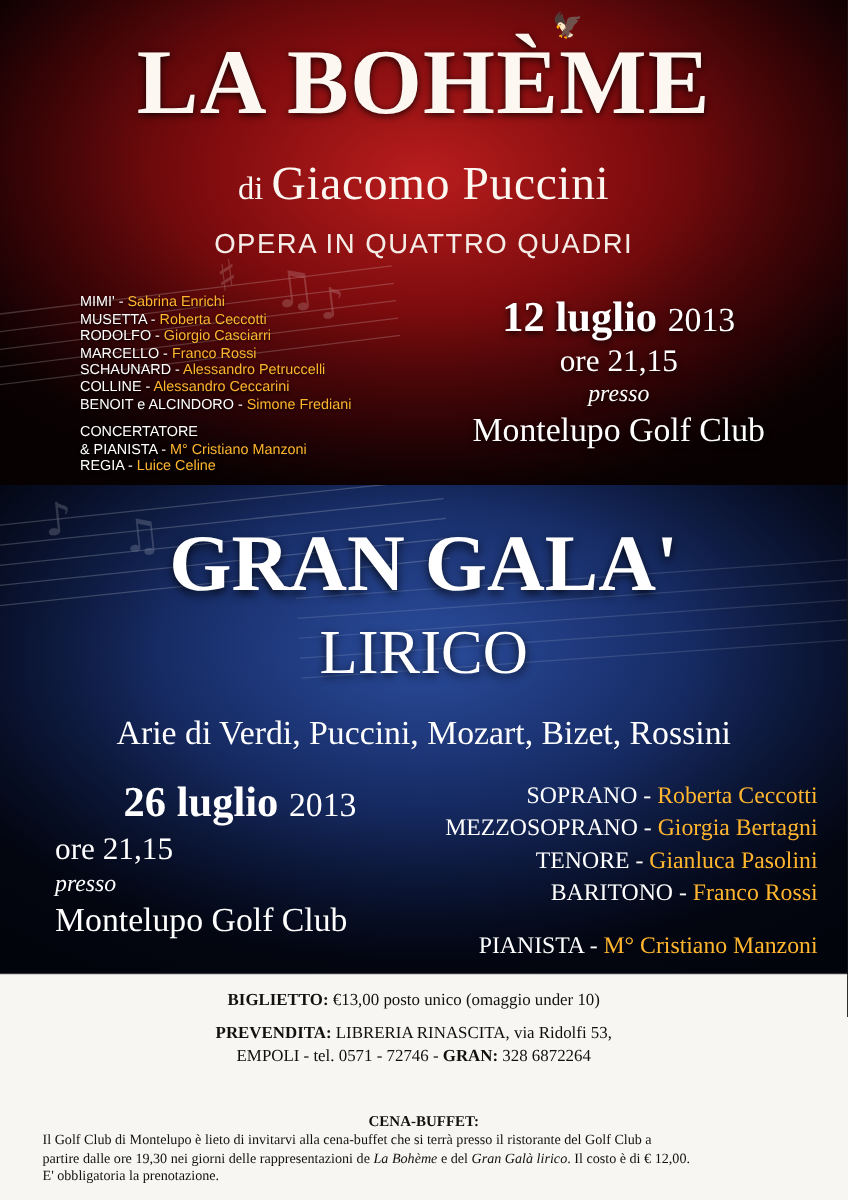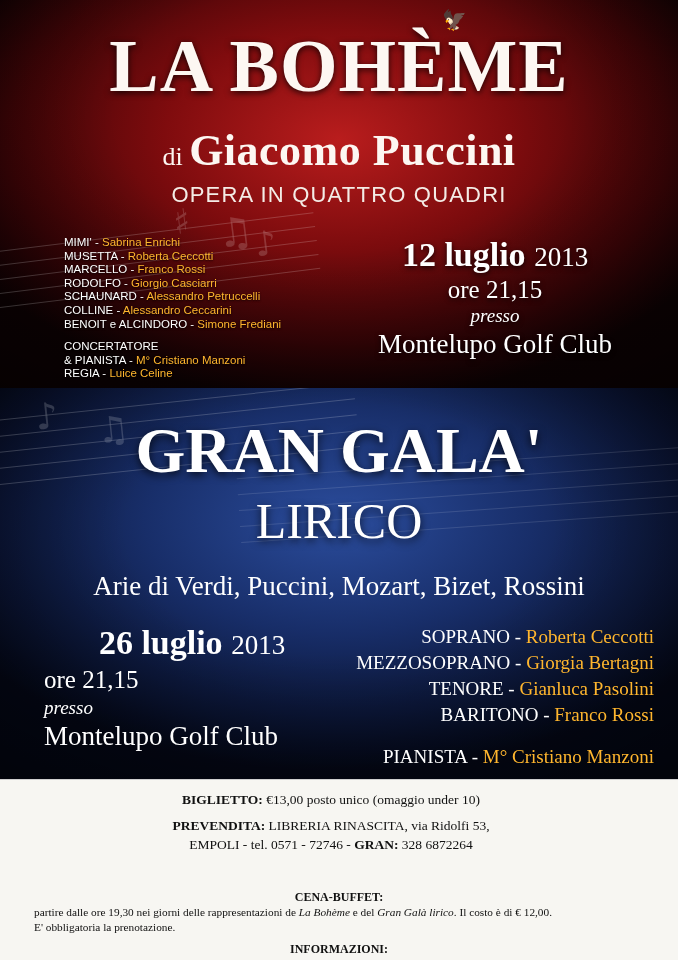--- a/index.html
+++ b/index.html
@@ -76,22 +76,22 @@
     text-align: center;
     color: #fdf7f2;
     font-family: "Liberation Serif", serif;
     white-space: nowrap;
   }
   .title-sub-row .di {
     font-size: 26px;
     font-weight: normal;
   }
   .title-sub-row .composer {
-    font-size: 44px;
-    font-weight: bold;
+    font-size: 38px;
+    font-weight: normal;
     letter-spacing: 0.5px;
   }
   .title-tag {
     position: absolute;
     left: 0; top: 182px;
     width: 678px;
     text-align: center;
     color: #f4ece6;
     font-size: 22px;
     letter-spacing: 1.2px;
@@ -286,22 +286,22 @@
 
     <div class="title-sub-row">
       <span class="di">di </span><span class="composer">Giacomo Puccini</span>
     </div>
 
     <div class="title-tag">OPERA IN QUATTRO QUADRI</div>
 
     <div class="cast">
       <div><span class="role">MIMI' -</span> <span class="name">Sabrina Enrichi</span></div>
       <div><span class="role">MUSETTA -</span> <span class="name">Roberta Ceccotti</span></div>
+      <div><span class="role">RODOLFO -</span> <span class="name">Giorgio Casciarri</span></div>
       <div><span class="role">MARCELLO -</span> <span class="name">Franco Rossi</span></div>
-      <div><span class="role">RODOLFO -</span> <span class="name">Giorgio Casciarri</span></div>
       <div><span class="role">SCHAUNARD -</span> <span class="name">Alessandro Petruccelli</span></div>
       <div><span class="role">COLLINE -</span> <span class="name">Alessandro Ceccarini</span></div>
       <div><span class="role">BENOIT e ALCINDORO -</span> <span class="name">Simone Frediani</span></div>
 
       <div class="blk">
         <div><span class="role">CONCERTATORE</span></div>
         <div><span class="role">&amp; PIANISTA - </span><span class="name">M° Cristiano Manzoni</span></div>
       </div>
       <div>
         <span class="role">REGIA - </span><span class="name">Luice Celine</span>
@@ -367,20 +367,21 @@
         <b>PREVENDITA:</b><span> LIBRERIA RINASCITA, via Ridolfi 53,</span>
       </div>
       <div class="f-line">
         <span>EMPOLI - tel. 0571 - 72746 - </span><b>GRAN:</b><span> 328 6872264</span>
       </div>
     </div>
 
     <div class="wide-footer-block">
       <div class="cena-head">CENA-BUFFET:</div>
       <div class="cena-body">
+        <div>Il Golf Club di Montelupo è lieto di invitarvi alla cena-buffet che si terrà presso il ristorante del Golf Club a</div>
         <div><span>partire dalle ore 19,30 nei giorni delle rappresentazioni de </span><i>La Bohème</i><span> e del </span><i>Gran Galà lirico</i><span>. Il costo è di € 12,00.</span></div>
         <div>E' obbligatoria la prenotazione.</div>
       </div>
       <div class="info-head">INFORMAZIONI:</div>
 
     </div>
   </div>
 
 </div>
 

